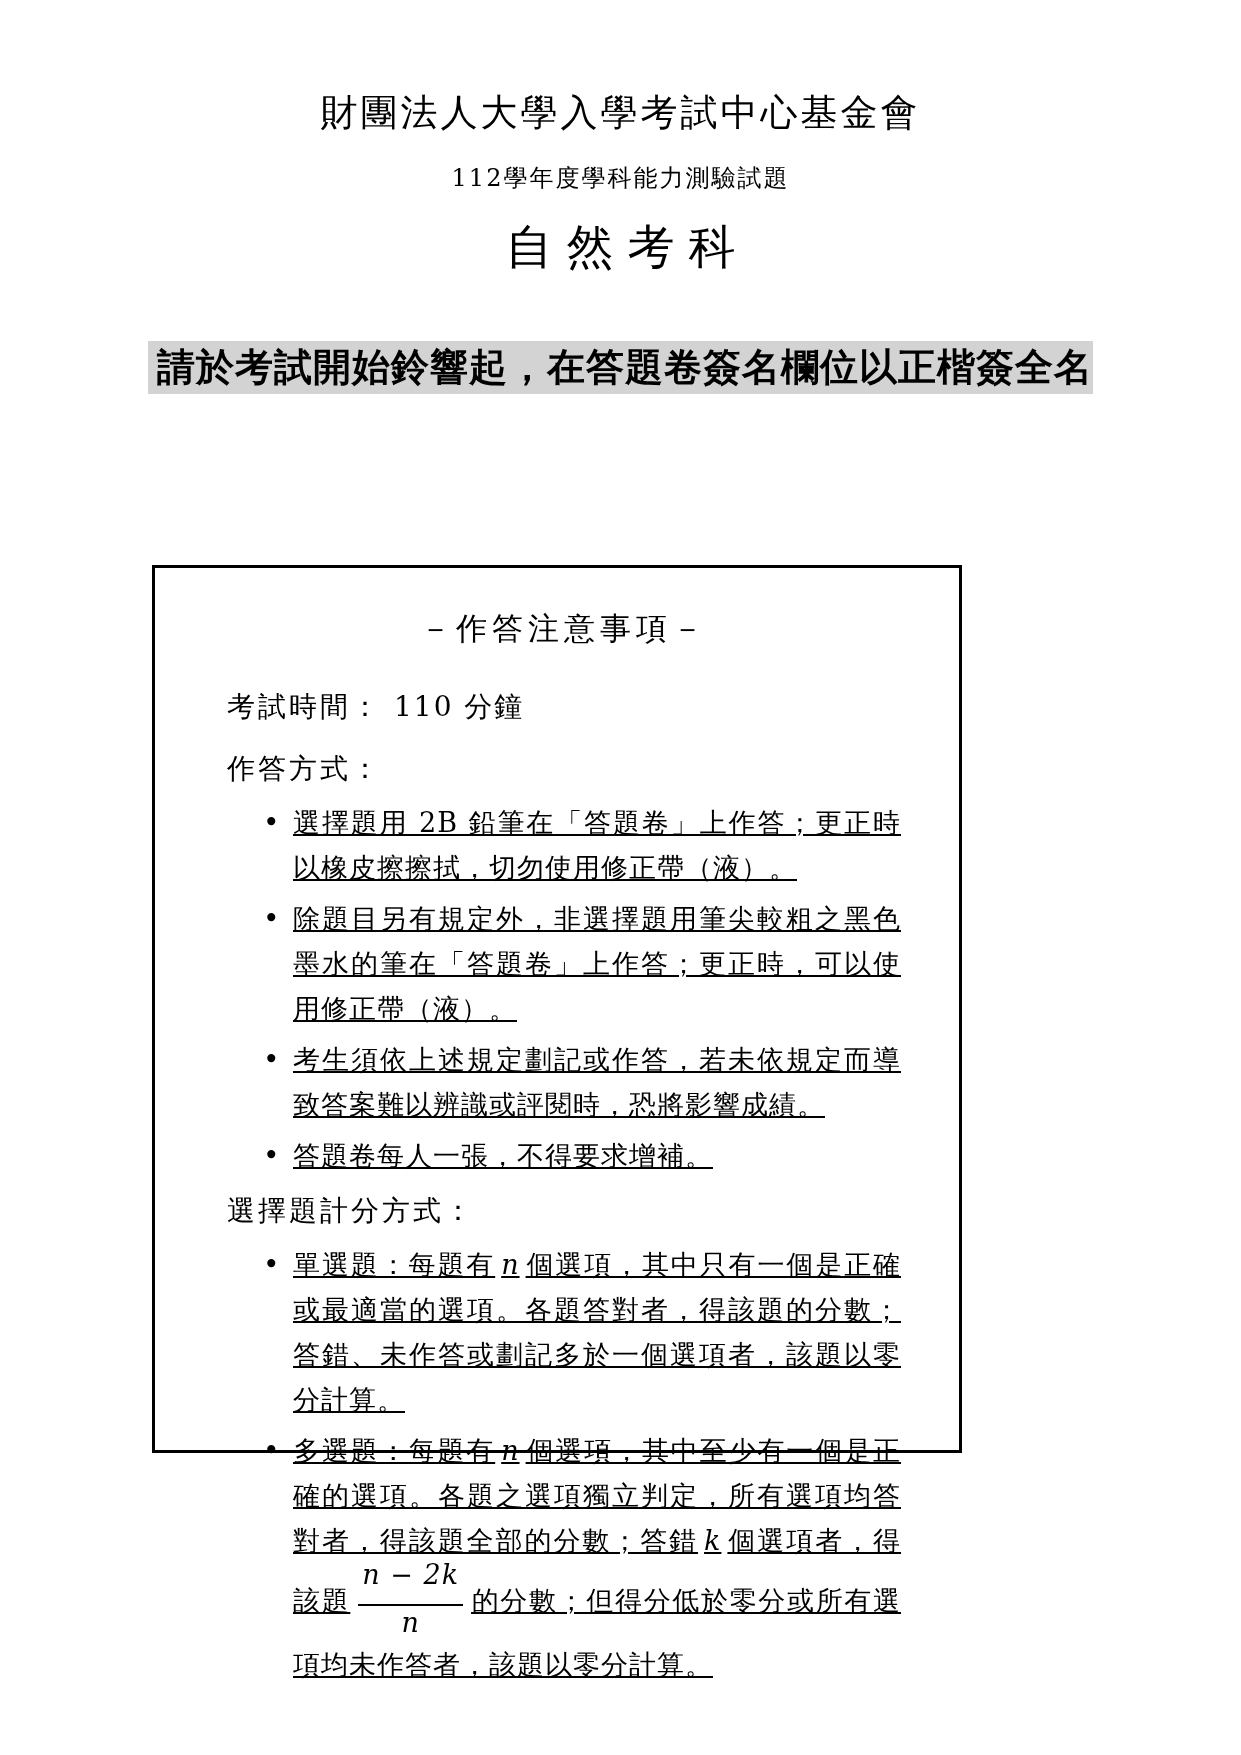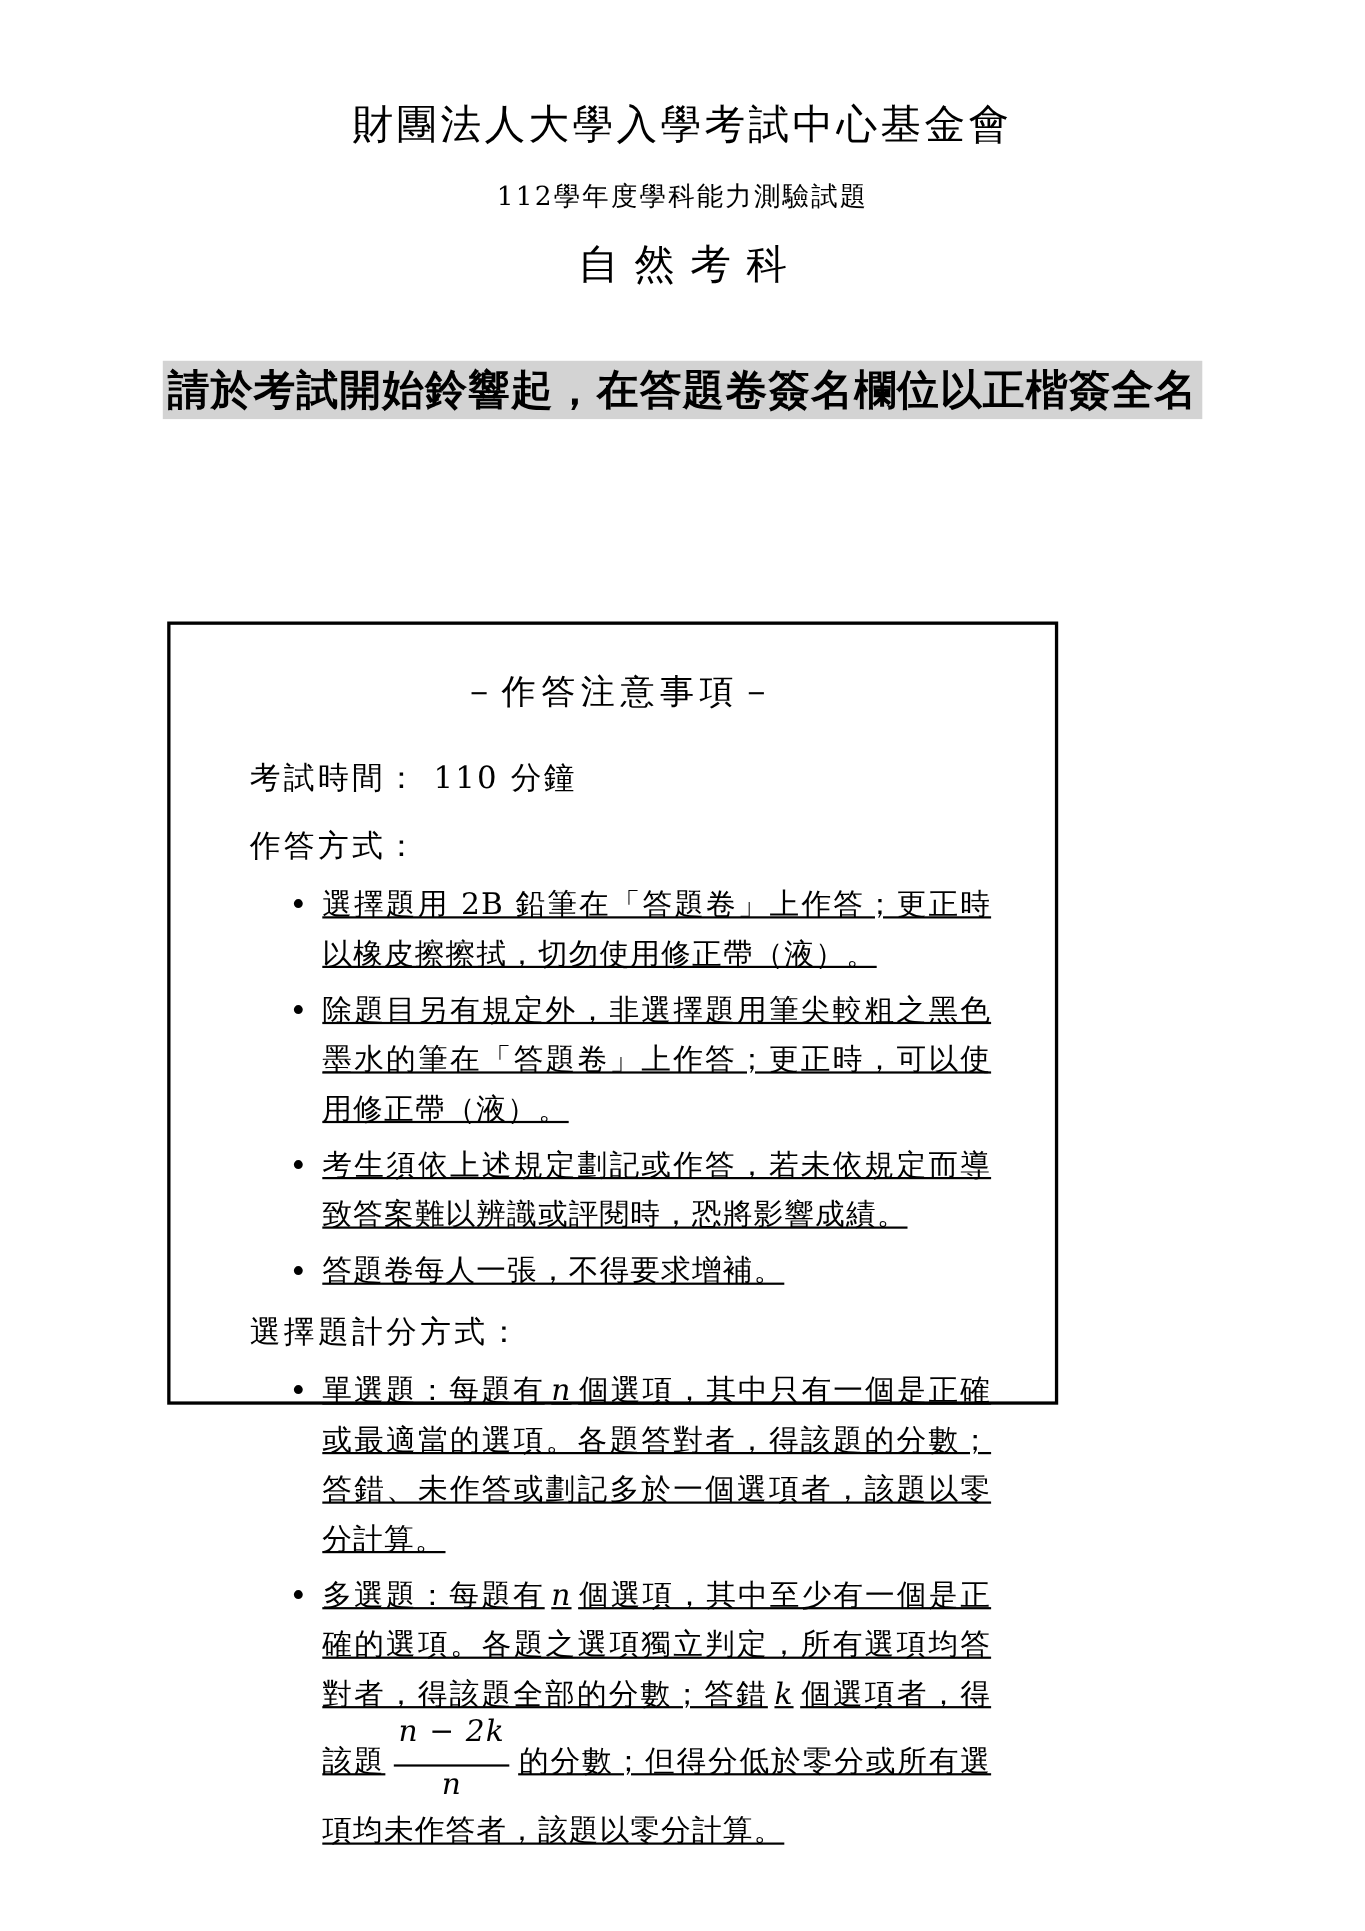--- a/index.html
+++ b/index.html
@@ -20,45 +20,45 @@
     font-size: 37px;
     letter-spacing: 3px;
     margin-bottom: 24px;
   }
   .exam-title {
     font-size: 24px;
     letter-spacing: 2px;
     margin-bottom: 22px;
   }
   .subject-title {
-    font-size: 37px;
+    font-size: 47px;
     letter-spacing: 14px;
     text-indent: 14px; 
   }
 
   
   .signature-banner {
     margin: 62px 148px 0 148px;
     background: #d3d3d3;
     font-size: 38px;
     font-weight: bold;
-    text-align: center;
+    text-align: right;
     line-height: 52px;
     height: 53px;
     white-space: nowrap;
     letter-spacing: 1px;
   }
 
   
   .notice-box {
     position: absolute;
     left: 152px;
     top: 565px;
     width: 810px;
-    height: 712px;
+    height: 888px;
     border: 3px solid #000000;
     padding: 40px 58px 30px 72px;
     font-size: 27px;
   }
   .notice-header {
     text-align: center;
     font-size: 31px;
     letter-spacing: 5px;
     margin-bottom: 38px;
   }

